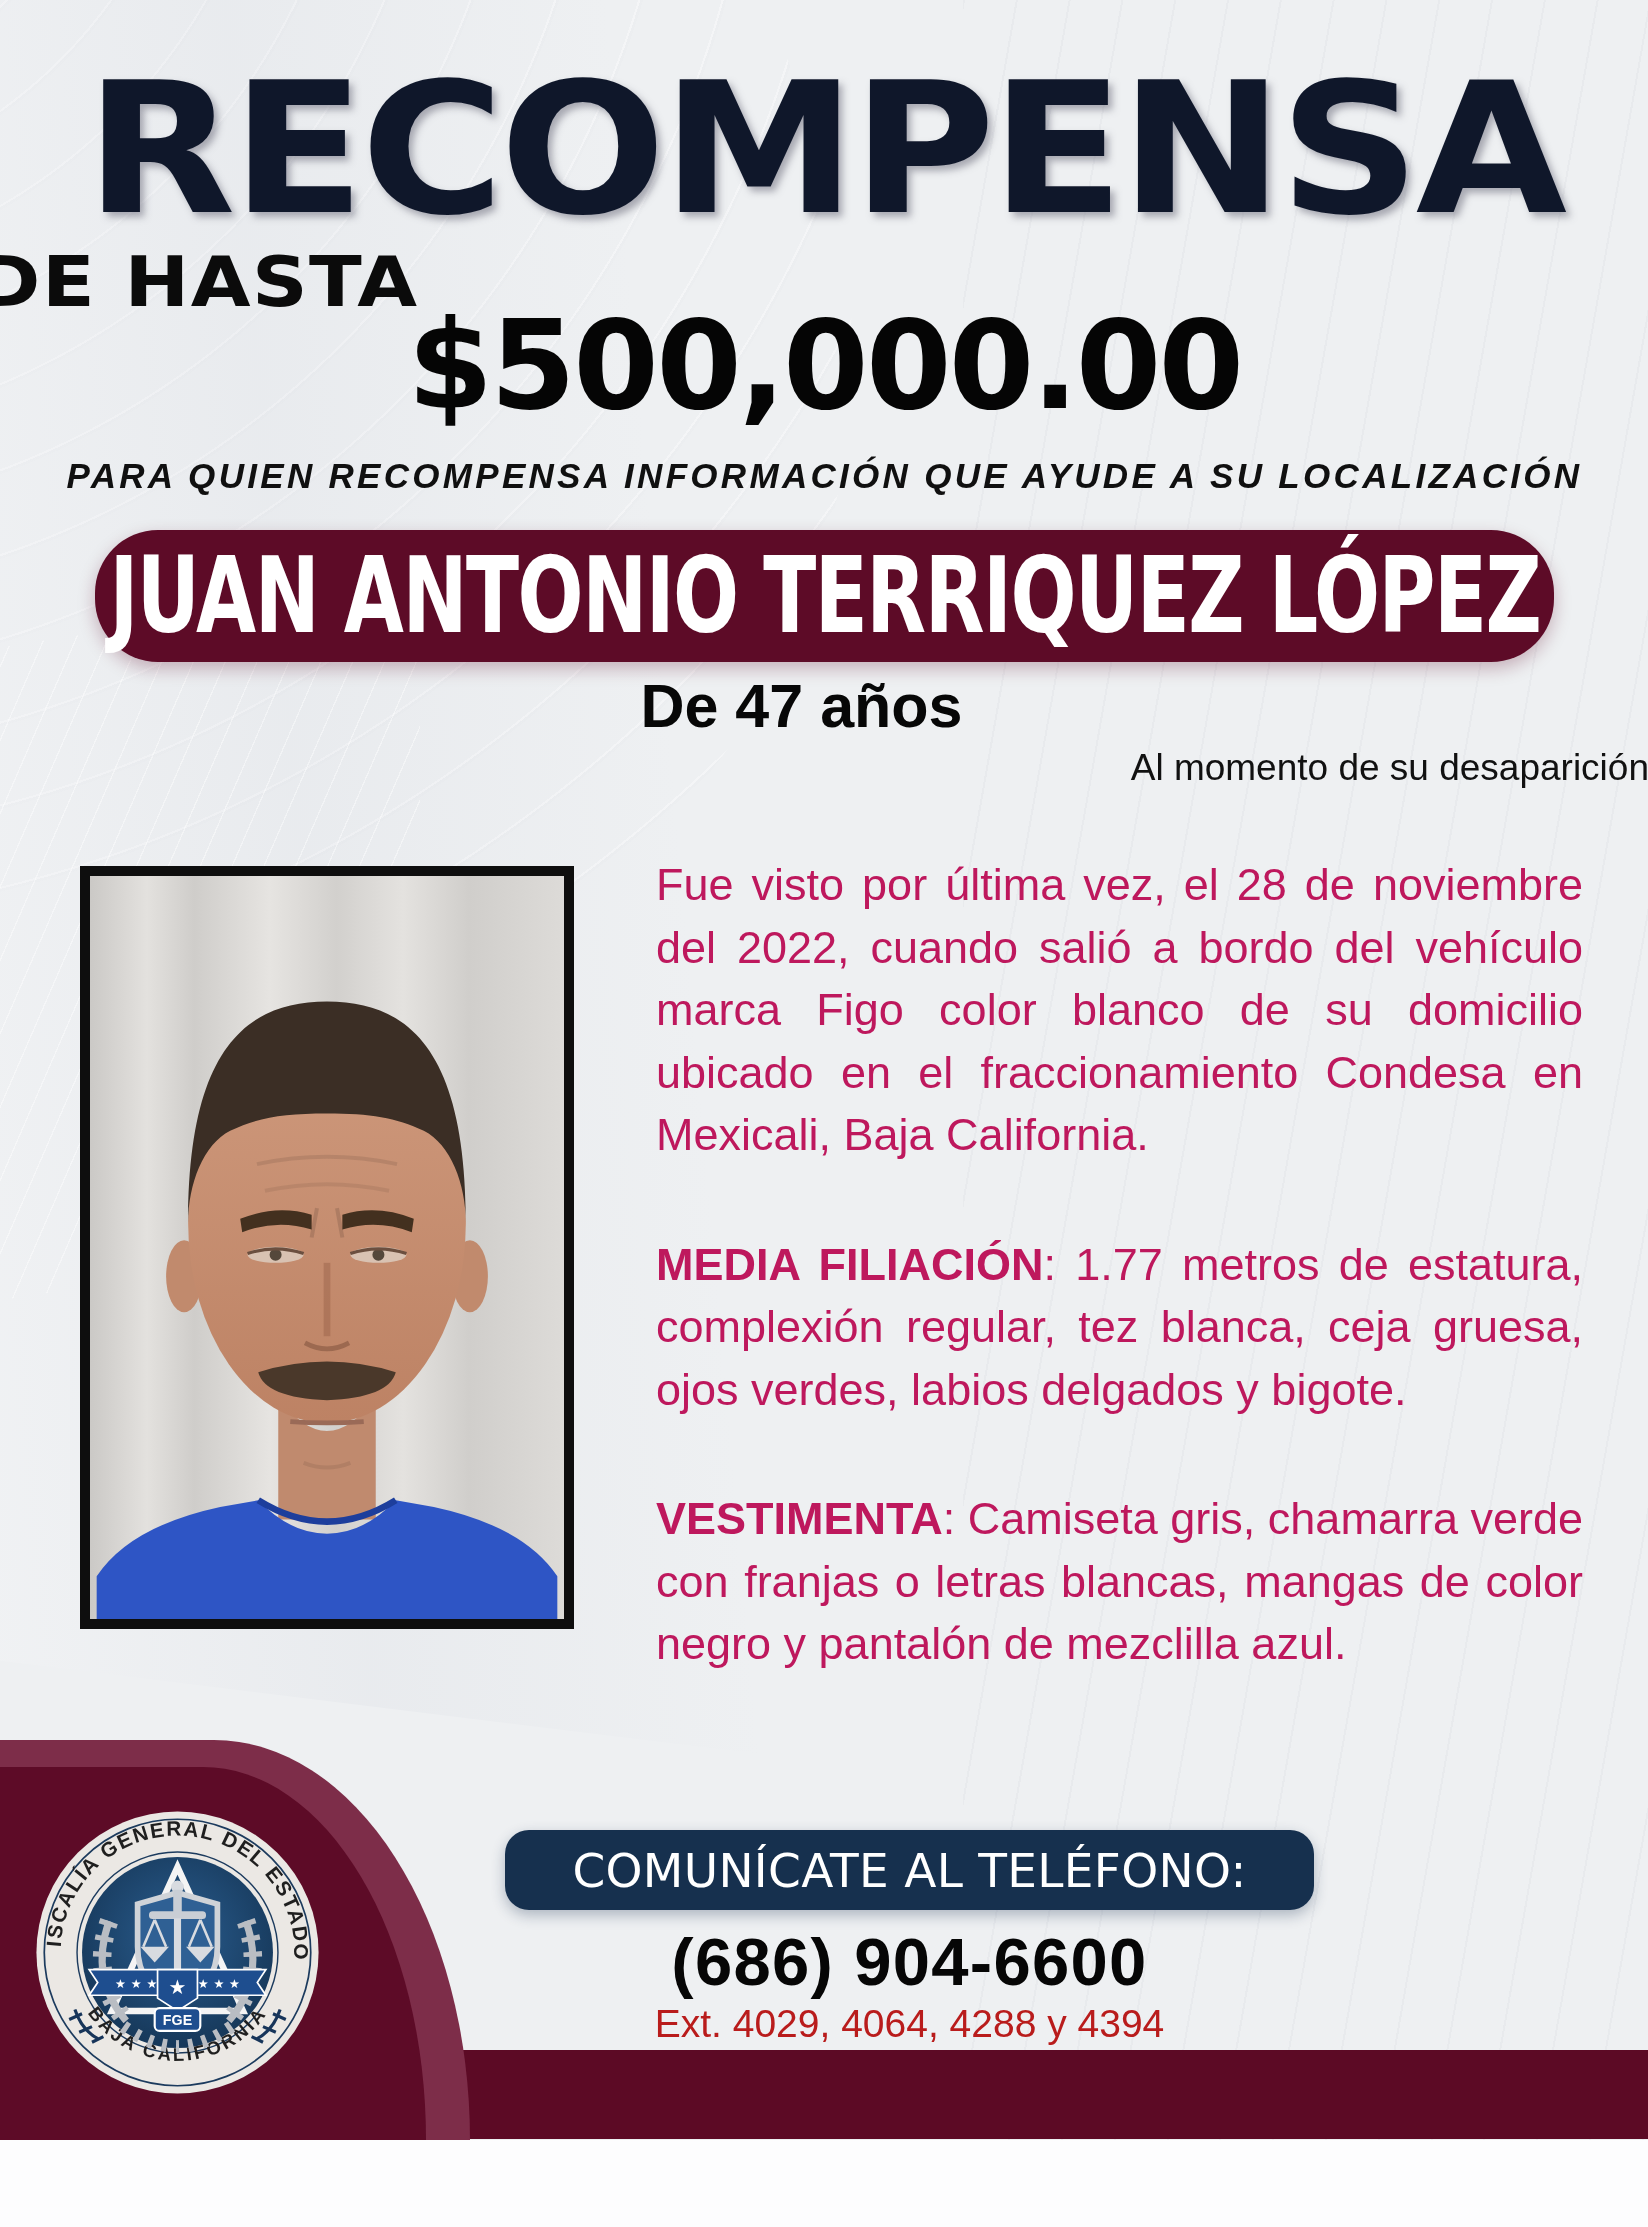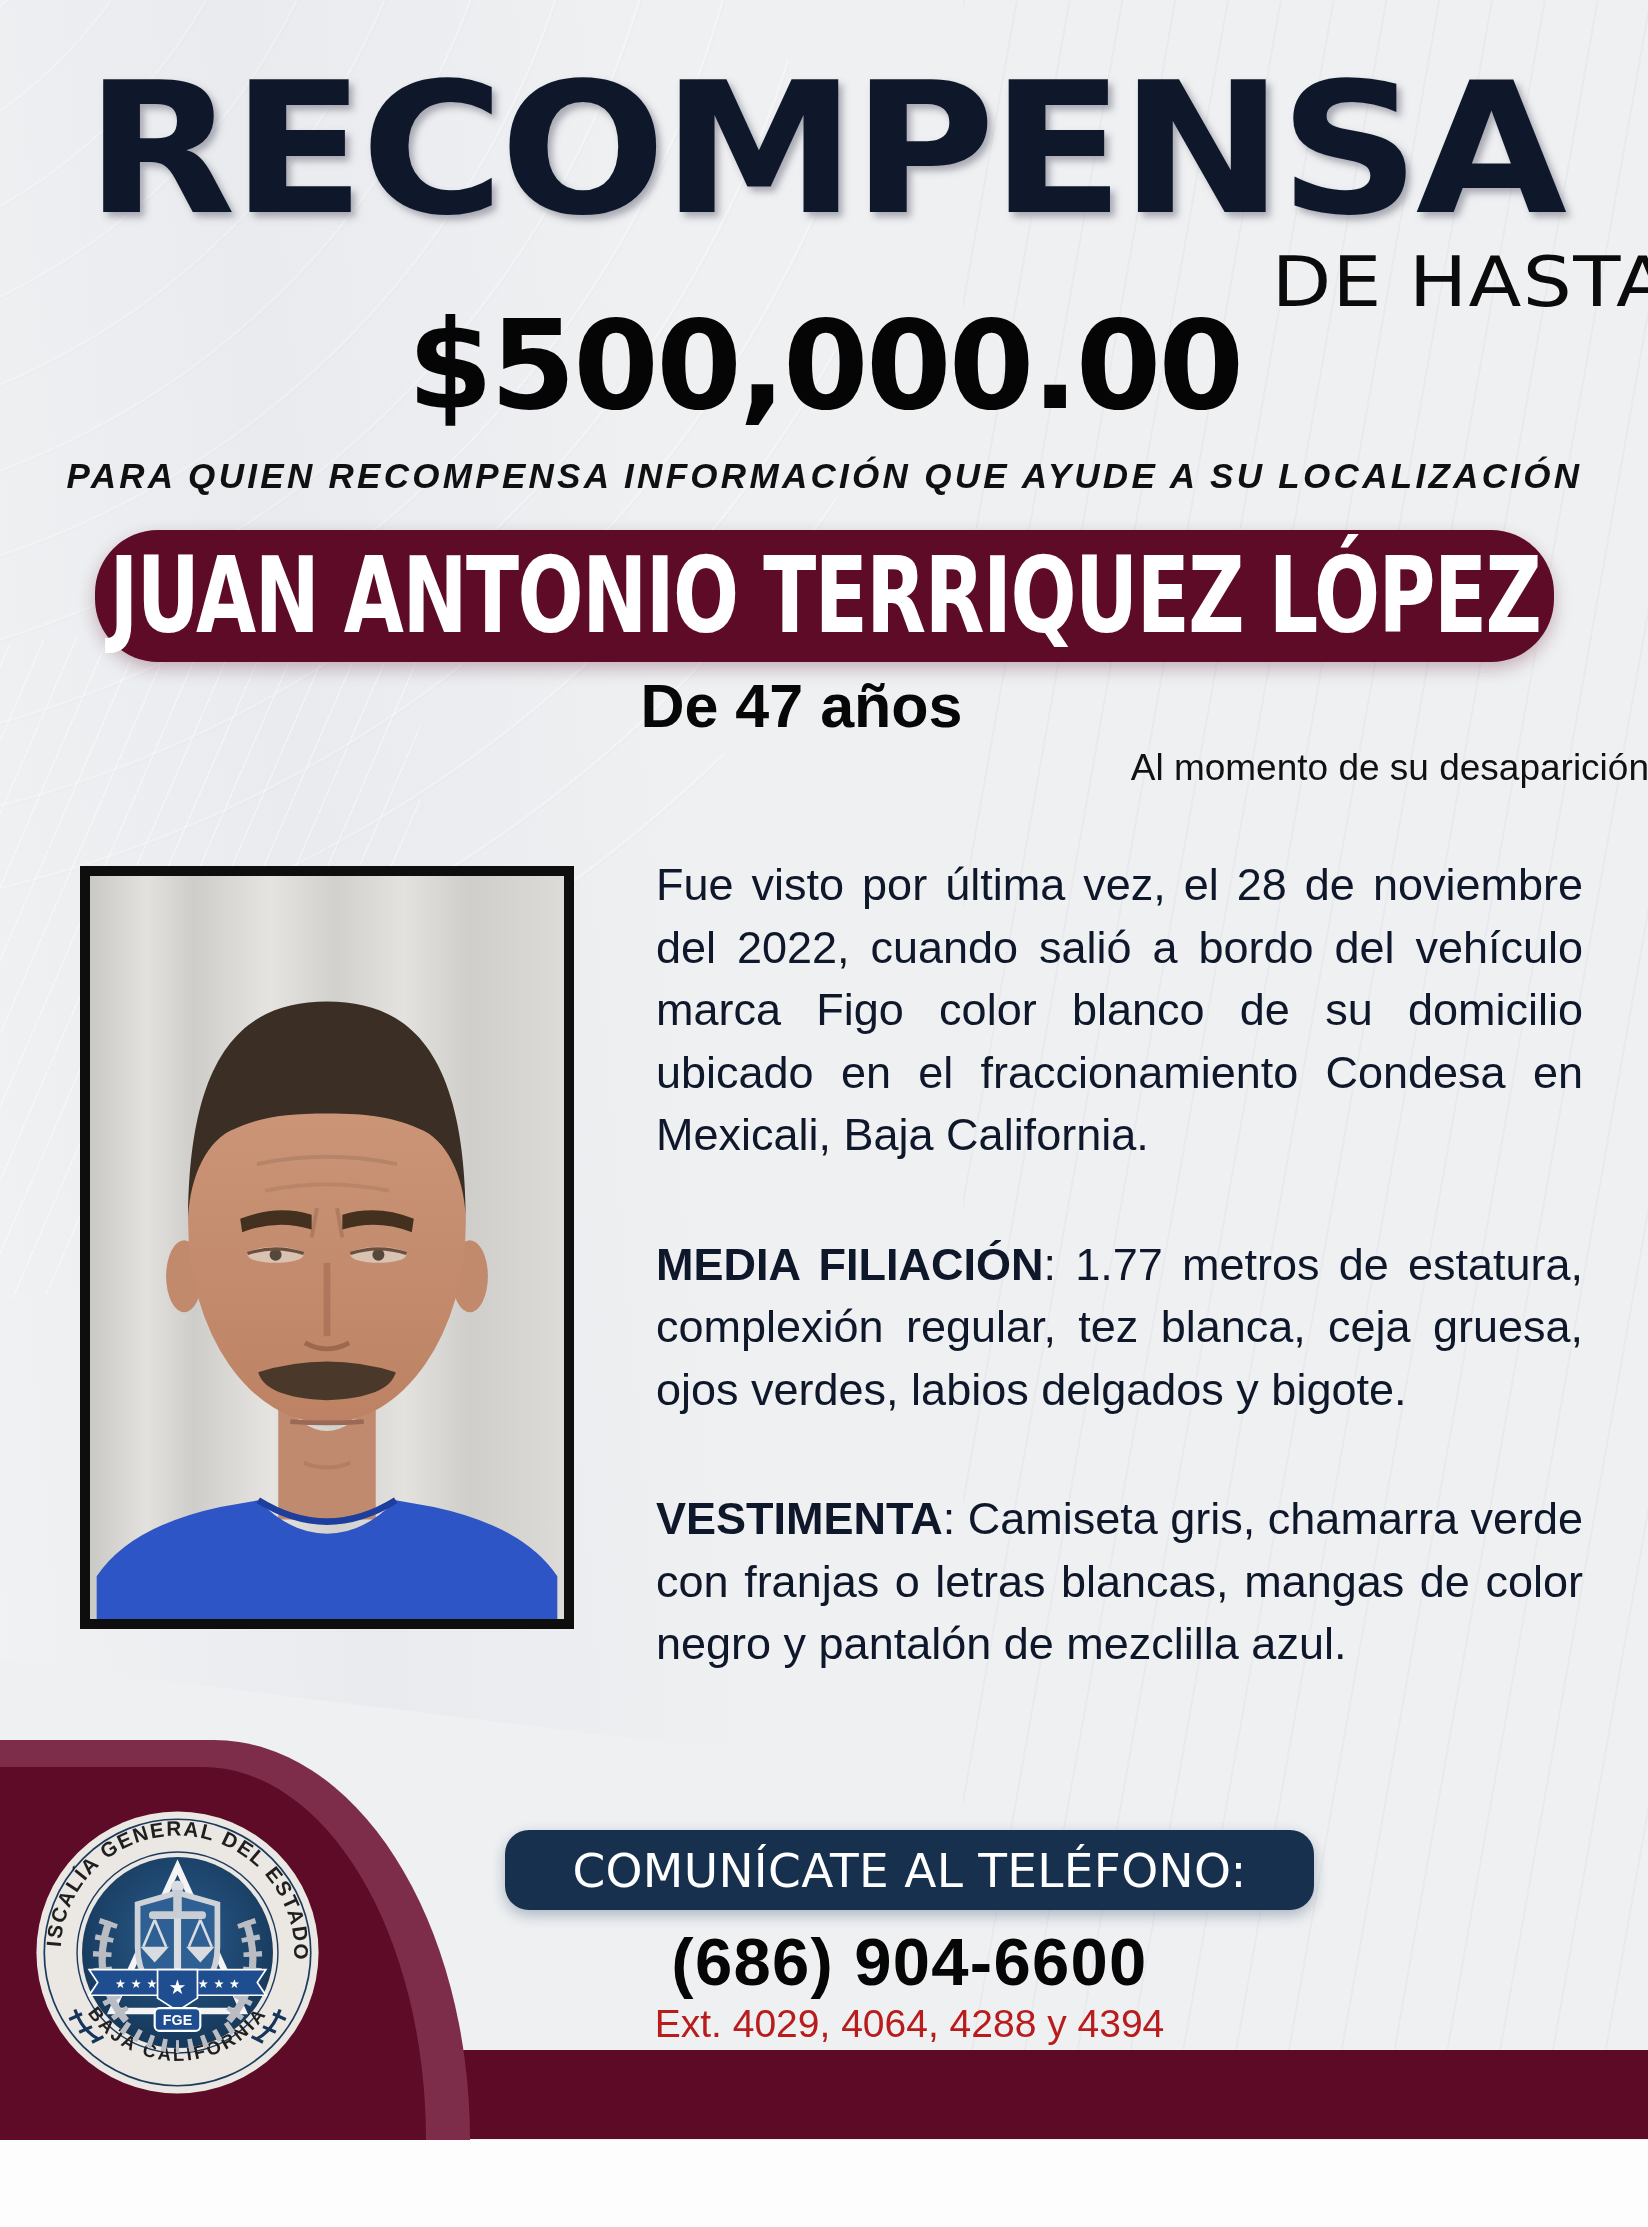--- a/index.html
+++ b/index.html
@@ -19,22 +19,22 @@
   .tex-fan-left{left:-60px;top:619px;width:480px;height:653px;transform:skewY(-9deg);
     background:repeating-linear-gradient(115deg, rgba(255,255,255,.85) 0 1.3px, rgba(0,0,0,0) 1.3px 31px);
     opacity:.5;}
 
   
   .title{position:absolute;top:59px;left:0;width:100%;text-align:center;
     font-family:"DejaVu Sans",sans-serif;font-weight:800;font-size:181px;line-height:1;
     color:#0f172a;letter-spacing:-4px;white-space:nowrap;}
   .title .stretch{display:inline-block;transform:scaleX(1.08);transform-origin:center;
     text-shadow:4px 4.7px 6.7px rgba(100,100,115,.5);}
-  .dehasta{position:absolute;top:248px;left:0;width:100%;text-align:right;
-    font-family:"DejaVu Sans",sans-serif;font-weight:400;font-size:69px;line-height:1;
+  .dehasta{position:absolute;top:248px;left:0;width:100%;text-align:left;
+    font-family:"DejaVu Sans",sans-serif;font-weight:700;font-size:69px;line-height:1;
     color:#0b0b0b;letter-spacing:1.3px;white-space:nowrap;}
   .dehasta .stretch{display:inline-block;transform:scaleX(1.12);transform-origin:center;}
   .amount{position:absolute;top:301px;left:0;width:100%;text-align:center;
     font-family:"DejaVu Sans",sans-serif;font-weight:700;font-size:123px;line-height:1.05;
     color:#050505;letter-spacing:-2.7px;white-space:nowrap;}
   .tagline{position:absolute;top:456px;left:0;width:100%;text-align:center;
     font-style:italic;font-weight:700;font-size:35px;letter-spacing:3.3px;color:#101010;white-space:nowrap;}
 
   
   .name-banner{position:absolute;left:95px;top:530px;width:1459px;height:132px;
@@ -49,21 +49,21 @@
   .age-note{position:absolute;top:747px;left:0;width:100%;text-align:right;
     font-weight:400;font-size:37px;color:#111;}
 
   
   .photo{position:absolute;left:80px;top:866px;width:494px;height:763px;
     border:10.7px solid #0e0e0e;box-sizing:border-box;background:#d7d5d2;}
   .photo svg{display:block;width:100%;height:100%;}
 
   
   .details{position:absolute;left:656px;top:854px;width:927px;}
-  .details p{margin:0 0 67px 0;font-size:45px;line-height:1.39;color:#0f172a;
+  .details p{margin:0 0 67px 0;font-size:45px;line-height:1.39;color:#be185d;
     text-align:justify;}
   .details p b{font-weight:700;}
 
   
   .contact{position:absolute;left:505px;top:1830px;width:809px;text-align:center;}
   .contact-banner{width:100%;height:80px;background:#16304e;border-radius:24px;
     display:flex;align-items:center;justify-content:center;box-shadow:0 5.3px 13.3px rgba(22,48,78,.3);}
   .contact-banner span{font-family:"DejaVu Sans",sans-serif;font-weight:400;font-size:47px;color:#fff;
     letter-spacing:0.3px;white-space:nowrap;}
   .phone{margin-top:13.3px;font-weight:700;font-size:67px;letter-spacing:1.3px;color:#060606;white-space:nowrap;}

